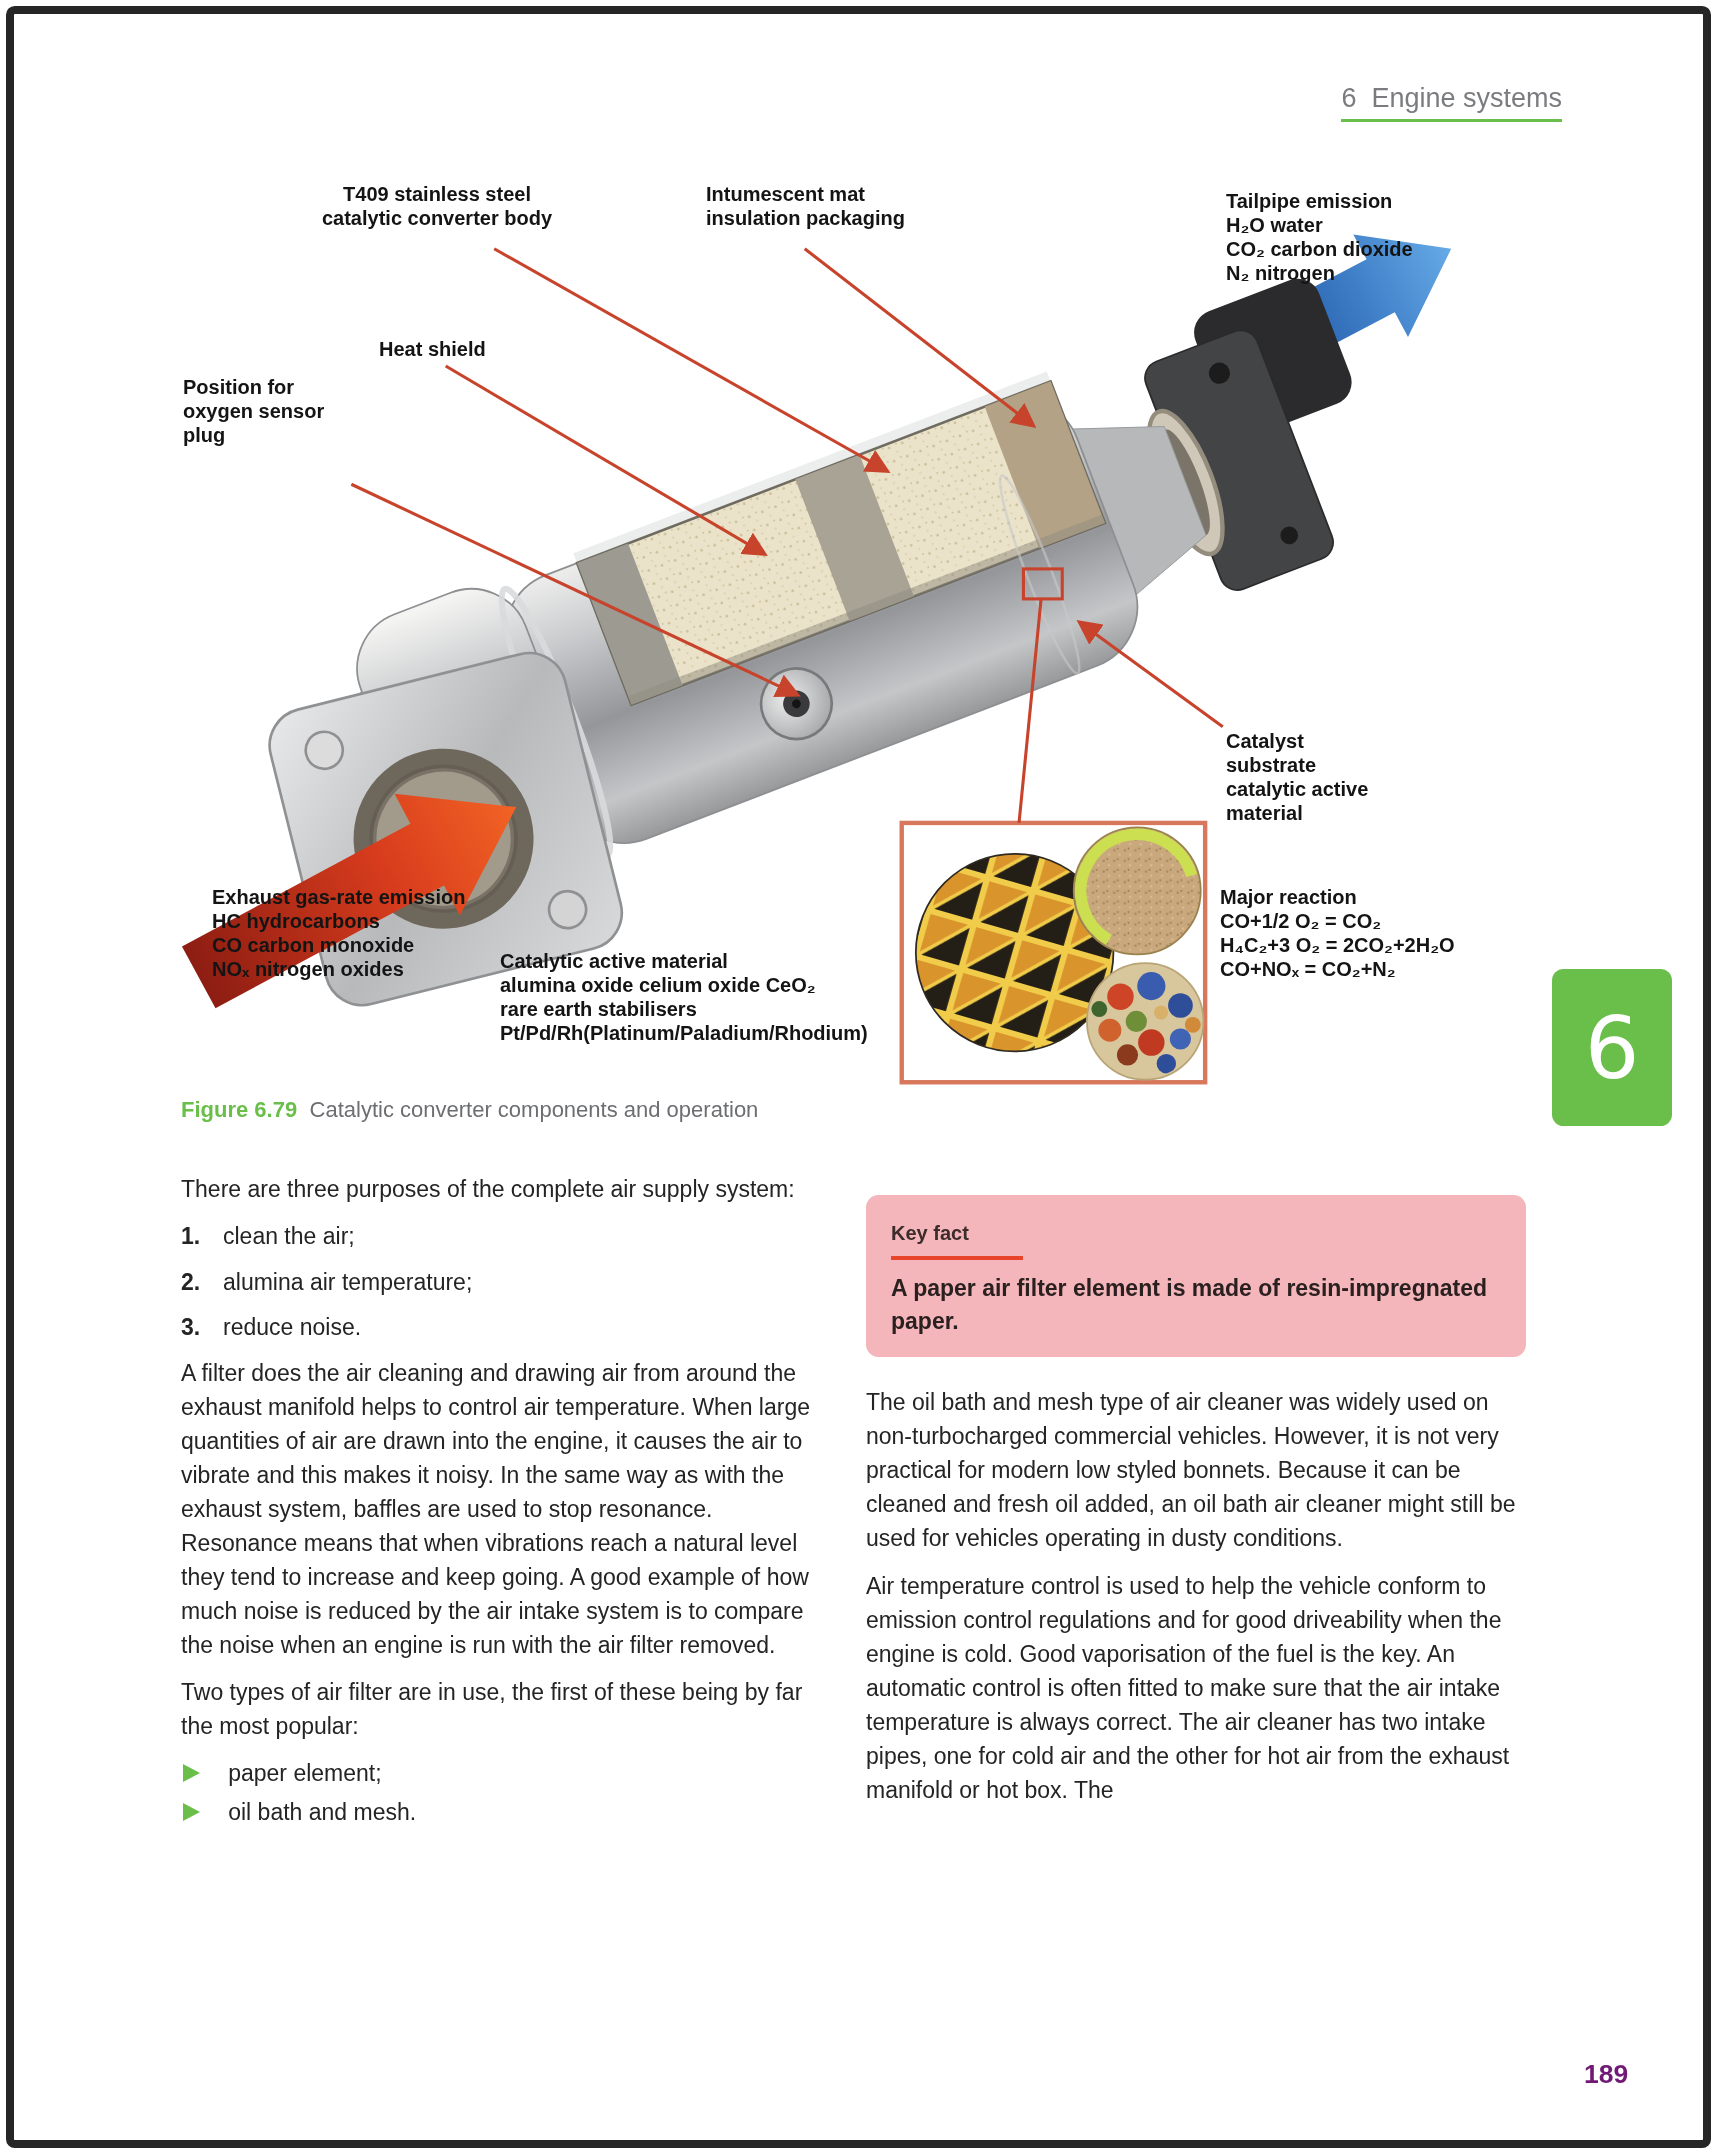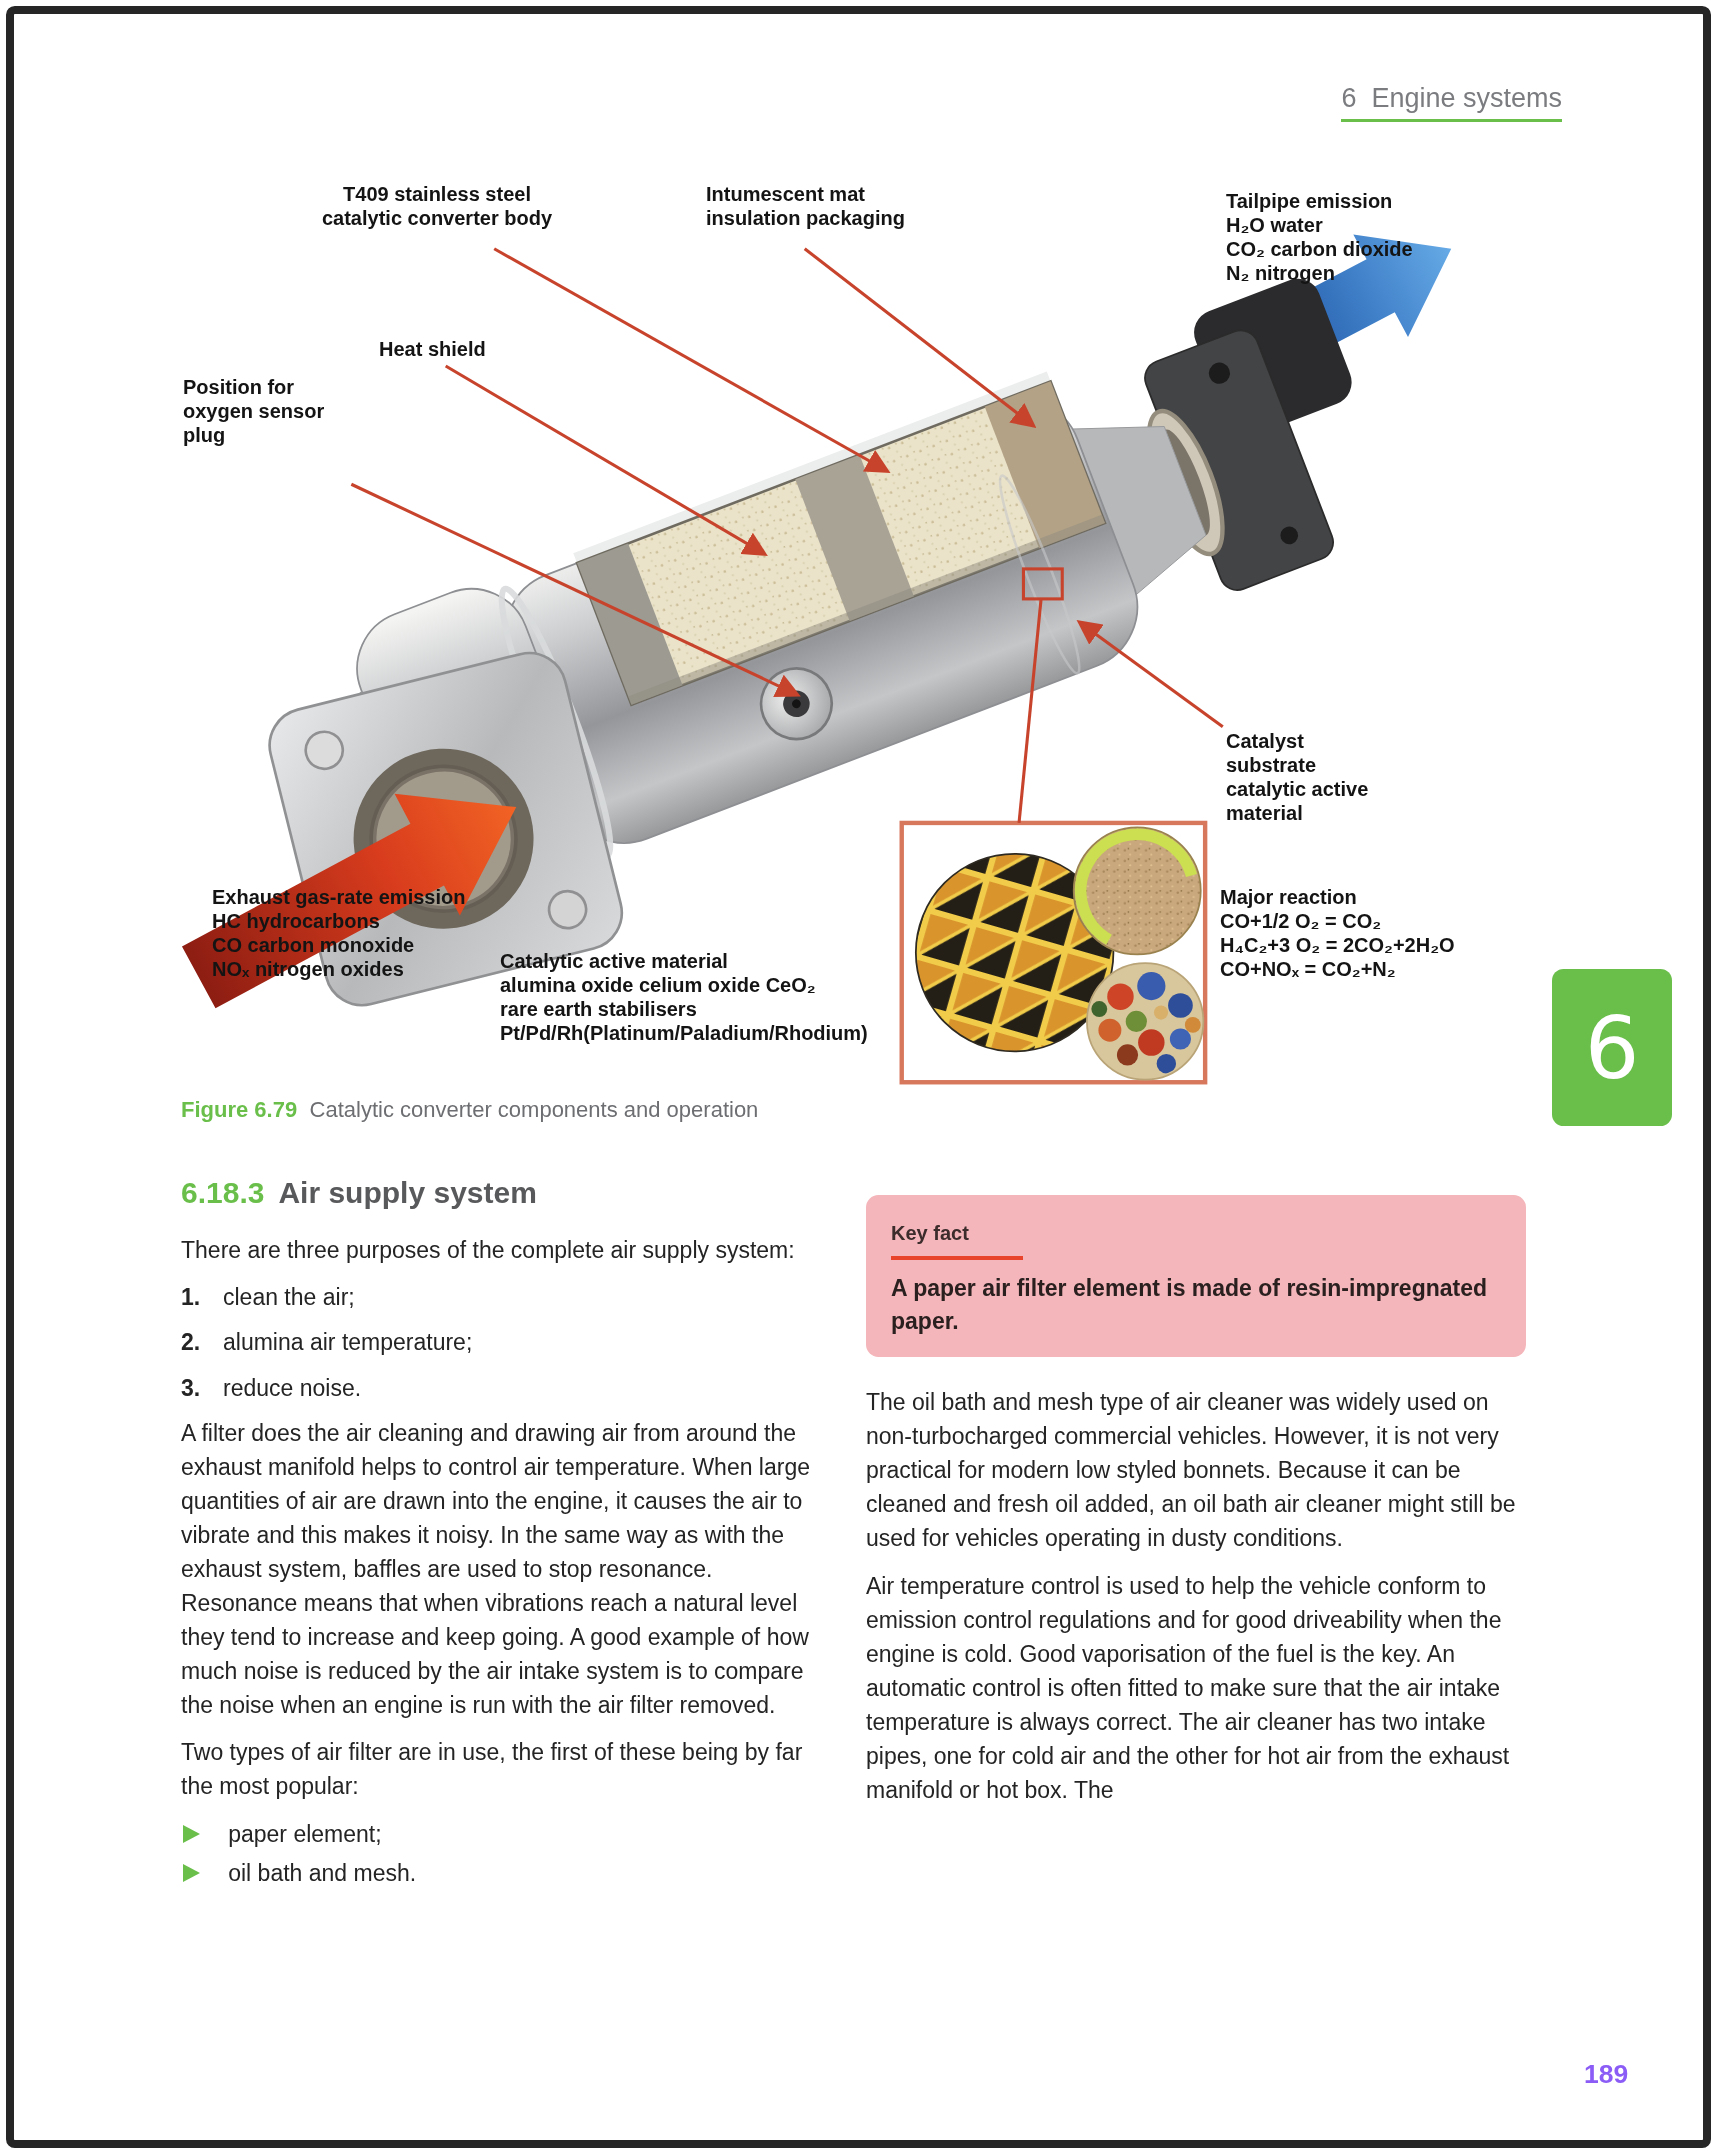--- a/index.html
+++ b/index.html
@@ -26,21 +26,21 @@
   .tri{flex:none;width:0;height:0;border-left:17px solid #6abf4b;
        border-top:9.7px solid transparent;border-bottom:9.7px solid transparent;margin:8px 12.4px 0 1.8px;}
   .bulrow .btxt{padding-left:16px;}
   .keyfact{background:#f4b6ba;border-radius:12.4px;padding:21px 25px 19.4px 25px;margin:25px 0 28px 0;}
   .keyfact .kftitle{font-size:20px;font-weight:bold;color:#3c2c2b;}
   .keyfact .kfrule{height:3.5px;background:#e8442c;width:132px;margin:6.2px 0 12.4px 0;}
   .keyfact .kfbody{font-weight:bold;font-size:23px;line-height:33px;color:#2b2020;}
   .tab6{position:absolute;left:1552px;top:969px;width:120px;height:157px;background:#6abf4b;
         border-radius:11.5px;color:#ffffff;font-size:86px;display:flex;align-items:center;justify-content:center;
         font-family:"DejaVu Sans",sans-serif;}
-  .pageno{position:absolute;left:1584px;top:2059px;font-size:26.5px;font-weight:bold;color:#8b5cf6;}
+  .pageno{position:absolute;left:1584px;top:2059px;font-size:26.5px;font-weight:bold;color:#701a75;}
 </style>
 </head>
 <body>
 
 <div class="frame"></div>
 
 <div class="header">6  Engine systems</div>
 
 <svg class="diagram" width="1717" height="1129" viewBox="0 0 1946 1280">
   <defs>
@@ -200,23 +200,20 @@
 <div class="dlabel" style="left:1220px;top:885px;">Major reaction
 CO+1/2 O₂ = CO₂
 H₄C₂+3 O₂ = 2CO₂+2H₂O
 CO+NOₓ = CO₂+N₂</div>
 
 <div class="caption">
   <span class="lab">Figure 6.79</span><span class="txt">Catalytic converter components and operation</span>
 </div>
 
 <div class="col col-left">
-  <h2 class="sect">
-    <span class="num">6.18.3</span><span>Air supply system</span>
-  </h2>
   <p class="para">There are three purposes of the complete air supply system:</p>
   <div class="numrow">
     <span class="n">1.</span>
     <span>clean the air;</span>
   </div>
   <div class="numrow">
     <span class="n">2.</span>
     <span>alumina air temperature;</span>
   </div>
   <div class="numrow">

